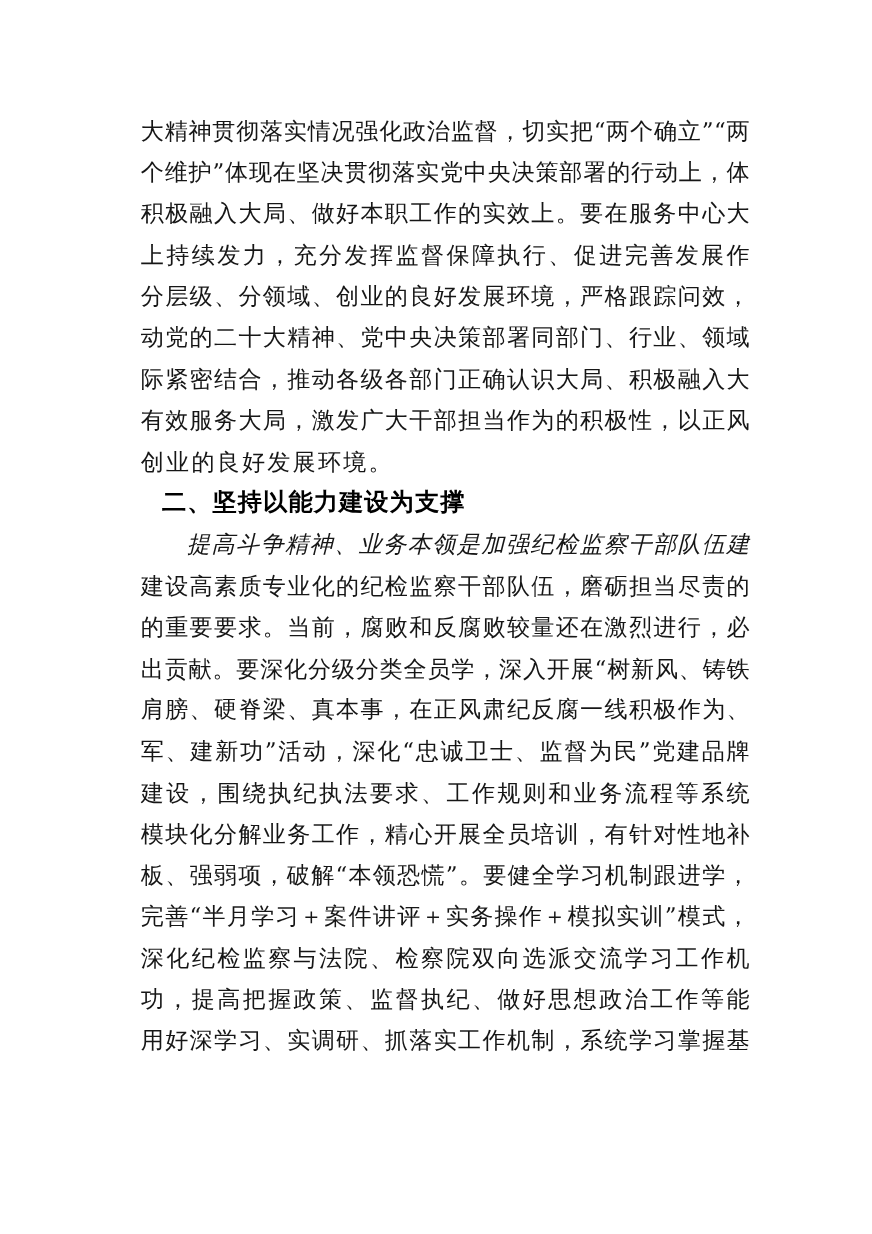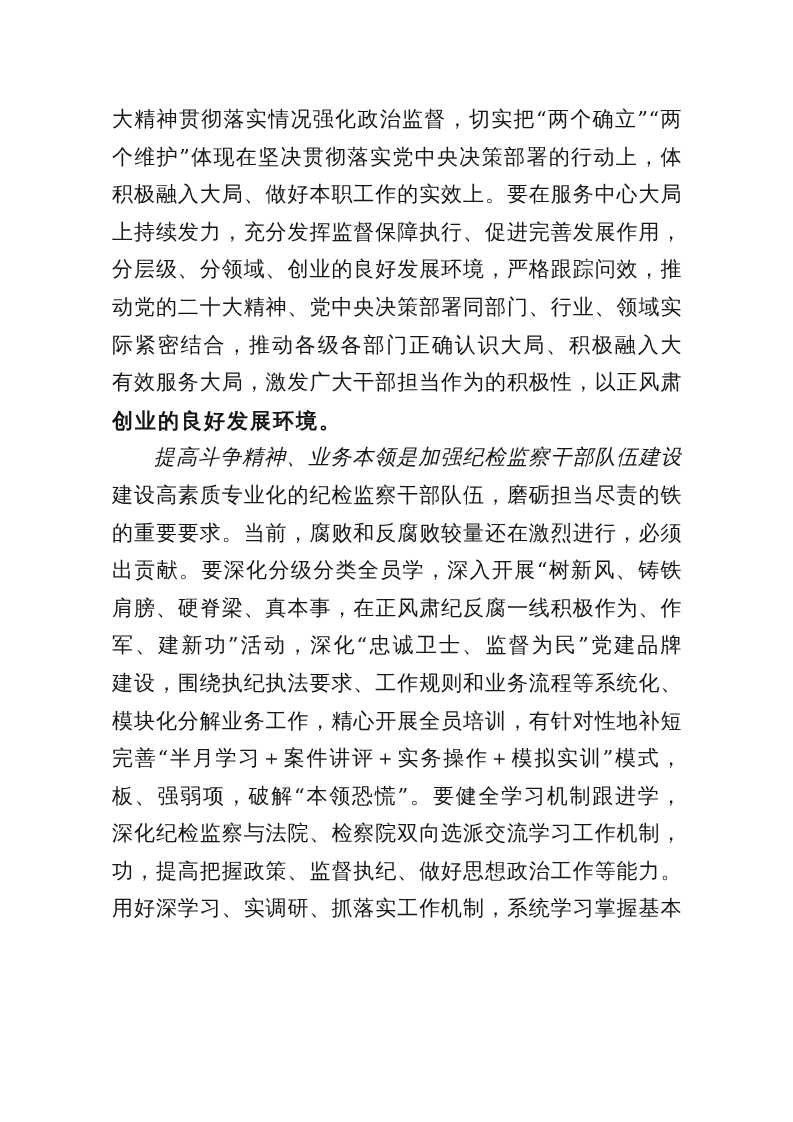--- a/index.html
+++ b/index.html
@@ -23,26 +23,26 @@
   .line {
     font-family: "DejaVu Serif", serif;
     font-size: 21px;
     line-height: 37.6px;
     height: 37.6px;
     color: #161616;
     letter-spacing: 0.5px;
     text-align: justify;
     text-align-last: justify;
     overflow: hidden;
+    margin-left: 16px;
   }
   .line.flush {
     text-align: right;
     text-align-last: left;
     letter-spacing: 2px;
-    font-weight: bold;
   }
   .line.indent {
     text-indent: 2em;
     font-style: italic;
   }
   .heading {
     font-family: "DejaVu Sans", sans-serif;
     font-weight: bold;
     font-size: 22px;
     line-height: 37.6px;
@@ -64,29 +64,30 @@
     <div class="line">大精神贯彻落实情况强化政治监督，切实把“两个确立”“两</div>
     <div class="line">个维护”体现在坚决贯彻落实党中央决策部署的行动上，体</div>
     <div class="line">积极融入大局、做好本职工作的实效上。要在服务中心大局</div>
     <div class="line">上持续发力，充分发挥监督保障执行、促进完善发展作用，</div>
     <div class="line">分层级、分领域、创业的良好发展环境，严格跟踪问效，推</div>
     <div class="line">动党的二十大精神、党中央决策部署同部门、行业、领域实</div>
     <div class="line">际紧密结合，推动各级各部门正确认识大局、积极融入大局、</div>
     <div class="line">有效服务大局，激发广大干部担当作为的积极性，以正风肃</div>
     <div class="line flush">创业的良好发展环境。</div>
 
+    <div class="heading">二、坚持以能力建设为支撑</div>
 
     <div class="line indent">提高斗争精神、业务本领是加强纪检监察干部队伍建设</div>
     <div class="line">建设高素质专业化的纪检监察干部队伍，磨砺担当尽责的铁</div>
     <div class="line">的重要要求。当前，腐败和反腐败较量还在激烈进行，必须</div>
     <div class="line">出贡献。要深化分级分类全员学，深入开展“树新风、铸铁</div>
     <div class="line">肩膀、硬脊梁、真本事，在正风肃纪反腐一线积极作为、作</div>
     <div class="line">军、建新功”活动，深化“忠诚卫士、监督为民”党建品牌</div>
     <div class="line">建设，围绕执纪执法要求、工作规则和业务流程等系统化、</div>
     <div class="line">模块化分解业务工作，精心开展全员培训，有针对性地补短</div>
+    <div class="line">板、强弱项，破解“本领恐慌”。要健全学习机制跟进学，</div>
     <div class="line">完善“半月学习＋案件讲评＋实务操作＋模拟实训”模式，</div>
-    <div class="line">板、强弱项，破解“本领恐慌”。要健全学习机制跟进学，</div>
     <div class="line">深化纪检监察与法院、检察院双向选派交流学习工作机制，</div>
     <div class="line">功，提高把握政策、监督执纪、做好思想政治工作等能力。</div>
     <div class="line">用好深学习、实调研、抓落实工作机制，系统学习掌握基本</div>
 
   </div>
 </div>
 
 </body></html>

